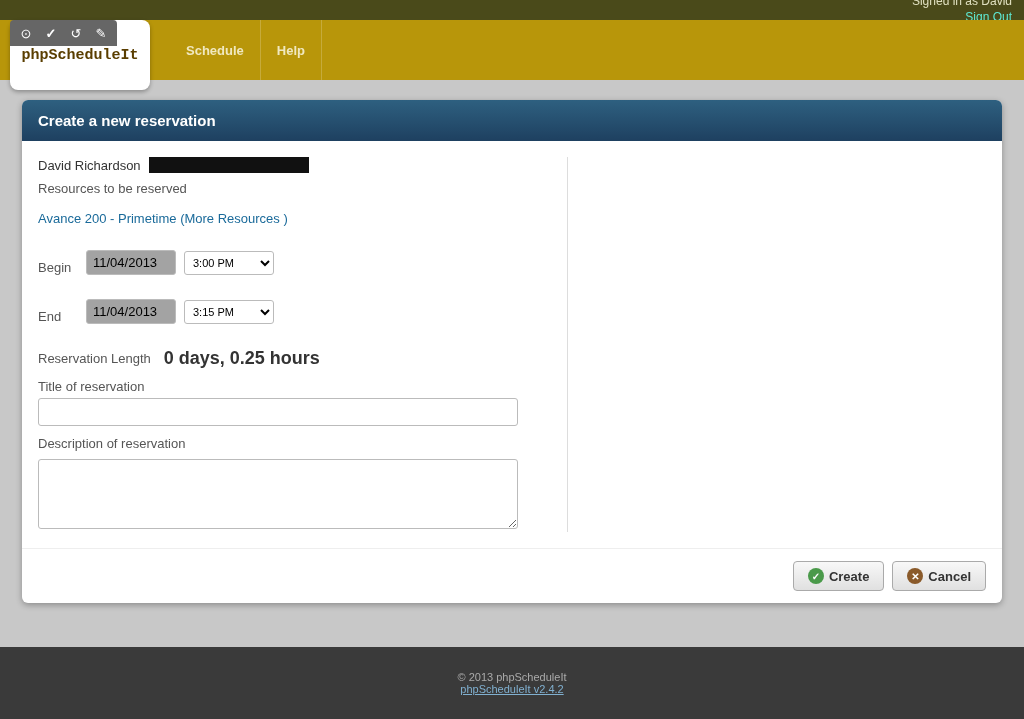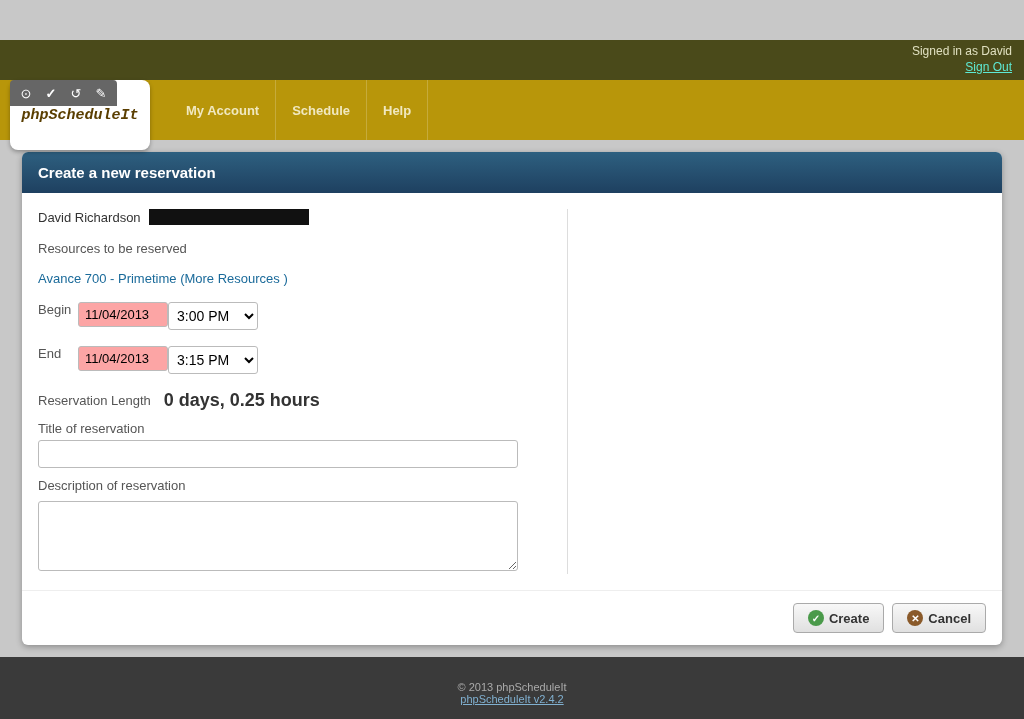--- a/index.html
+++ b/index.html
@@ -8,26 +8,25 @@
       font-size: 13px;
       background: #c8c8c8;
       min-height: 719px;
       display: flex;
       flex-direction: column;
     }
 
     
     .top-bar {
       background: #4a4a1a;
-      height: 40px;
+      height: 20px;
       display: flex;
       align-items: center;
       justify-content: flex-end;
       padding: 0 12px;
-      margin-top: 40px;
     }
     .signed-in-text {
       color: #e0e0c0;
       font-size: 12px;
       text-align: right;
       line-height: 1.3;
     }
     .signed-in-text a {
       color: #5eead4;
       text-decoration: underline;
@@ -54,21 +53,20 @@
       margin-top: 10px;
       position: relative;
       z-index: 2;
       box-shadow: 0 2px 4px rgba(0,0,0,0.3);
     }
     .logo-text {
       font-family: 'Courier New', monospace;
       font-size: 15px;
       font-weight: bold;
       color: #5a3e00;
-      font-style: italic;
     }
 
     nav {
       display: flex;
       align-items: center;
       margin-left: 20px;
       height: 100%;
     }
     .nav-item {
       color: #f0e8c0;
@@ -79,21 +77,21 @@
       display: flex;
       align-items: center;
       cursor: pointer;
       border-right: 1px solid rgba(255,255,255,0.2);
       text-decoration: none;
     }
 
     
     .main-content {
       flex: 1;
-      padding: 12px;
+      padding: 20px;
       background: #c8c8c8;
     }
 
     .reservation-card {
       background: white;
       border-radius: 6px;
       box-shadow: 0 2px 6px rgba(0,0,0,0.3);
       overflow: hidden;
       max-width: 980px;
       margin: 0 auto;
@@ -120,21 +118,21 @@
     }
 
     .card-right {
       flex: 1;
       padding-left: 16px;
     }
 
     .user-name {
       font-size: 13px;
       color: #333;
-      margin-bottom: 16px;
+      margin-bottom: 8px;
       display: flex;
       align-items: center;
       gap: 8px;
     }
     .user-name-redacted {
       background: #111;
       display: inline-block;
       width: 160px;
       height: 16px;
       vertical-align: middle;
@@ -153,44 +151,45 @@
     }
 
     .more-resources {
       color: #1a6a9a;
       text-decoration: none;
       font-size: 13px;
     }
 
     .form-row {
       display: flex;
-      align-items: flex-start;
-      margin: 16px 0;
+      align-items: flex-end;
+      margin: 24px 0;
+      gap: 8px;
     }
     .form-label {
       font-size: 13px;
       color: #555;
       width: 40px;
       flex-shrink: 0;
     }
 
     .date-input {
       border: 1px solid #bbb;
       border-radius: 3px;
       padding: 4px 6px;
       font-size: 13px;
       width: 90px;
-      background: #fca5a5;
+      background: #a3a3a3;
     }
 
     .time-select {
       border: 1px solid #bbb;
       border-radius: 3px;
       padding: 4px 4px;
-      font-size: 14px;
+      font-size: 11px;
       width: 90px;
       background: white;
     }
 
     .reservation-length-row {
       display: flex;
       align-items: center;
       gap: 13px;
       margin: 8px 0;
     }
@@ -315,21 +314,20 @@
     <div style="width:20px;height:20px;display:flex;align-items:center;justify-content:center;color:white;font-size:13px;">↺</div>
     <div style="width:20px;height:20px;display:flex;align-items:center;justify-content:center;color:white;font-size:13px;">✎</div>
   </div>
 </div>
 
 <div class="header">
   <div class="logo-box">
     <span class="logo-text">phpScheduleIt</span>
   </div>
   <nav>
-    <a class="nav-item" href="#">My Account</a>
     <a class="nav-item" href="#">Schedule</a>
     <a class="nav-item" href="#">Help</a>
   </nav>
 </div>
 
 <div class="main-content">
   <div class="reservation-card">
 
     <div class="card-header">
       <span>Create a new reservation</span>
@@ -340,21 +338,21 @@
       <div class="card-left">
 
         <div class="user-name">
           <span>David Richardson</span>
           <span class="user-name-redacted"></span>
         </div>
 
         <div class="resources-label">Resources to be reserved</div>
 
         <div>
-          <a href="#" class="resource-link">Avance 700 - Primetime</a>
+          <a href="#" class="resource-link">Avance 200 - Primetime</a>
           <a href="#" class="more-resources"> <span>(More Resources )</span></a>
         </div>
 
         <div class="form-row">
           <span class="form-label">Begin</span>
           <input type="text" class="date-input" value="11/04/2013" style="">
           <select class="time-select">
             <option value="3:00 PM">3:00 PM</option>
           </select>
         </div>

